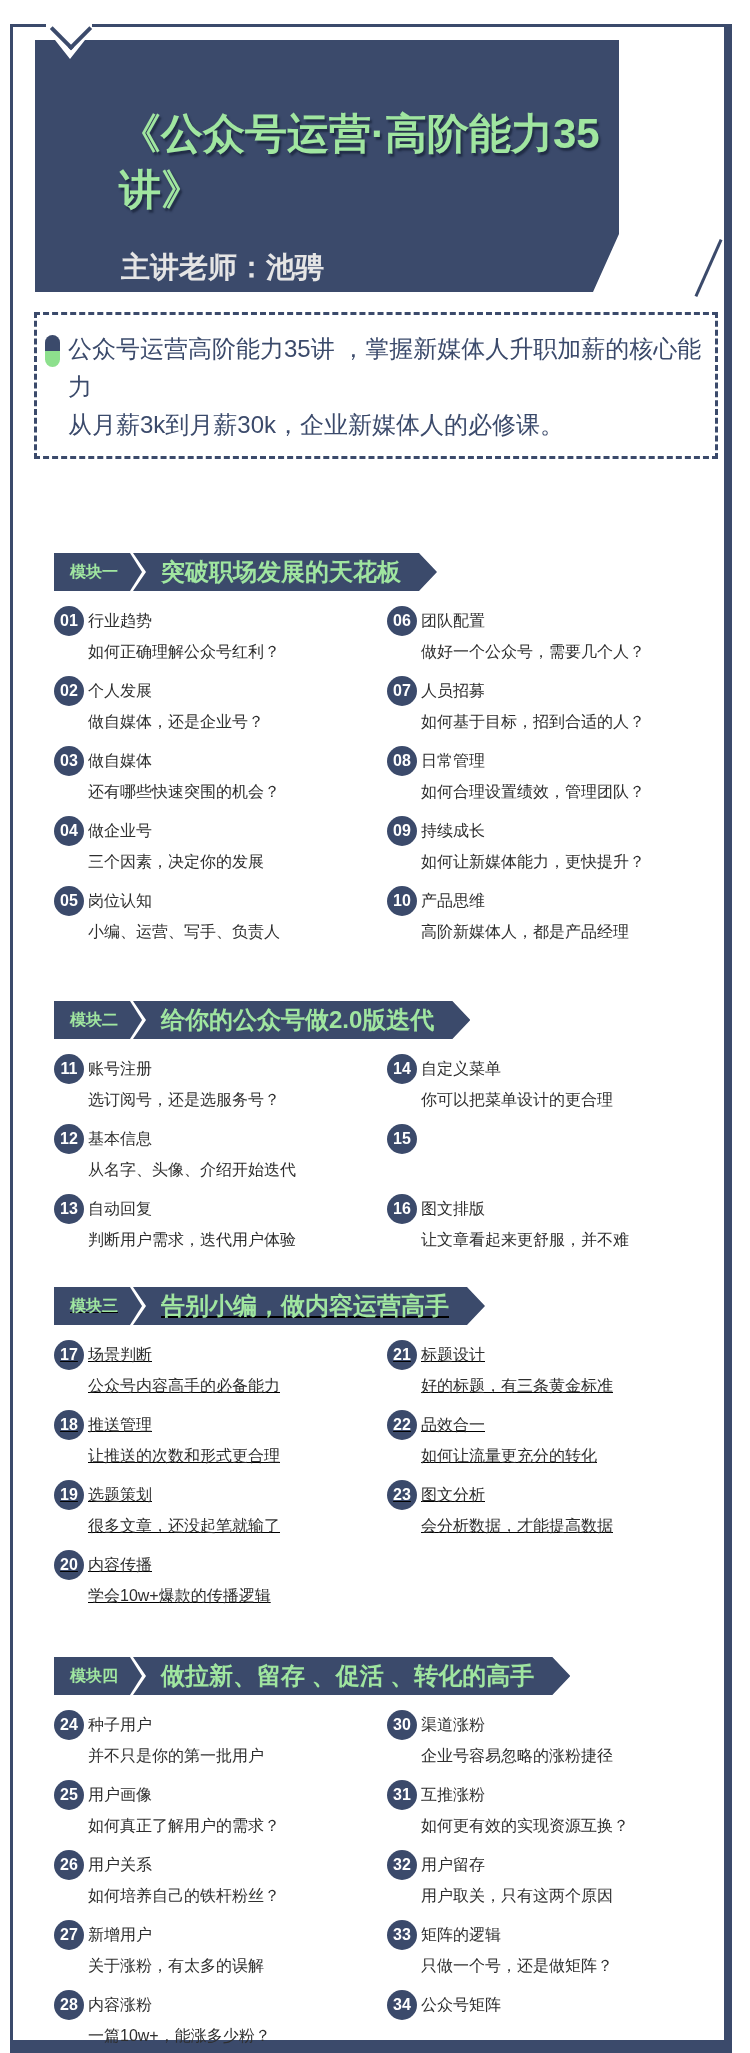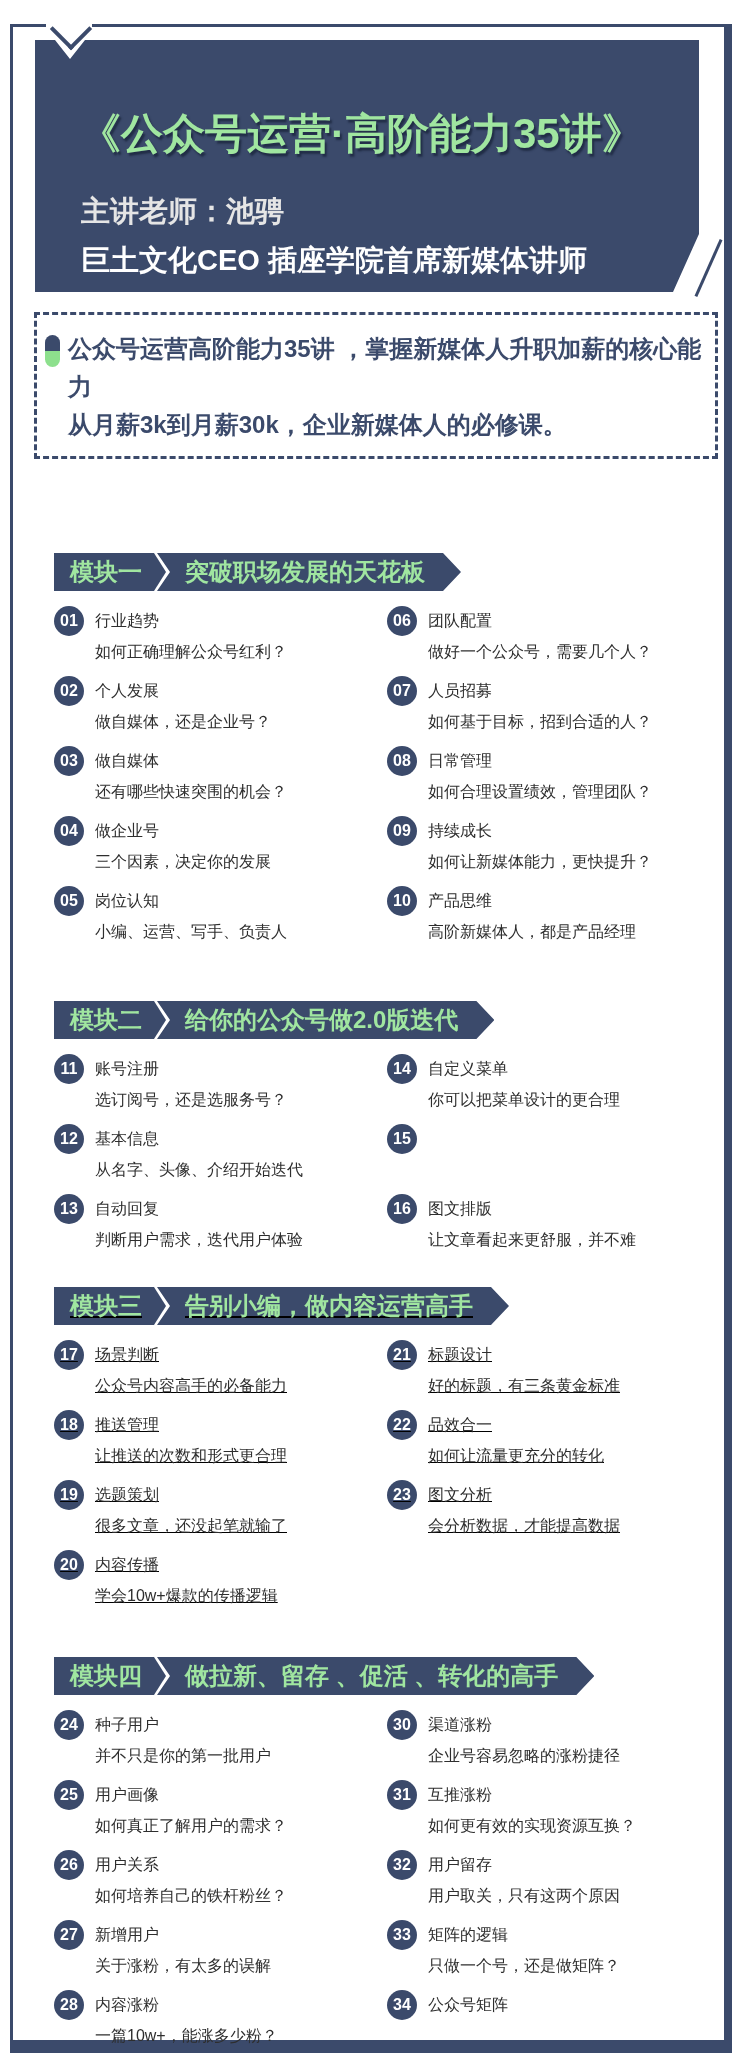--- a/index.html
+++ b/index.html
@@ -14,55 +14,55 @@
 
   
   .frame{position:absolute;left:10px;top:24px;width:722px;height:2029px;box-sizing:border-box;
          border:3px solid var(--navy);border-right-width:8px;border-bottom-width:13px;}
   .notch-eraser{position:absolute;left:46px;top:21px;width:46px;height:10px;background:#fff;}
   .notch{position:absolute;left:56px;top:14px;width:26px;height:26px;
          border-right:4px solid var(--navy);border-bottom:4px solid var(--navy);transform:rotate(45deg);}
   .fold-line{position:absolute;left:707px;top:237px;width:3px;height:62px;background:var(--navy);transform:rotate(24deg);}
 
   
-  .panel{position:absolute;left:35px;top:40px;width:664px;height:252px;background:var(--navy);
-         clip-path:polygon(0 0,20px 0,35px 19px,50px 0,100% 0,100% calc(100% - 58px),calc(100% - 26px) 100%,0 100%);}
+  .panel{position:absolute;left:35px;top:40px;width:544px;height:252px;background:var(--navy);
+         clip-path:polygon(0 0,20px 0,35px 19px,50px 0,100% 0,100% calc(100% - 58px),calc(100% - 26px) 100%,0 100%);padding-left:40px;}
   .panel .title{margin:66px 0 0 44px;font-size:42px;font-weight:bold;color:var(--green);
                 text-shadow:2px 3px 2px rgba(15,25,45,0.6);letter-spacing:0;}
   .panel .lect{margin:30px 0 0 46px;font-size:29px;font-weight:bold;color:#e5e5e5;}
   .panel .cred{margin:9px 0 0 46px;font-size:29px;font-weight:bold;color:#fff;}
 
   .content{position:absolute;left:34px;top:312px;width:684px;}
 
   
   .intro-box{box-sizing:border-box;width:100%;min-height:93px;border:3px dashed var(--navy);
              display:flex;align-items:flex-start;padding:15px 4px 12px 8px;}
   .bullet{width:15px;height:32px;border-radius:8px;flex:0 0 auto;margin:5px 8px 0 0;
           background:linear-gradient(to bottom,var(--navy) 0 50%,var(--greenDark) 50% 100%);}
-  .intro-text{font-size:24px;line-height:38px;font-weight:bold;color:var(--navy);}
+  .intro-text{font-size:24px;line-height:38px;font-weight:normal;color:var(--navy);}
 
   
   .module{margin-top:46px;}
   .module:nth-of-type(1){margin-top:94px;}
   .module:nth-of-type(3){margin-top:24px;text-decoration:underline;}
   .module:nth-of-type(4){margin-top:38px;}
 
   .banner{display:flex;height:38px;margin-left:20px;}
-  .banner-label{background:var(--navy);color:var(--green);font-size:24px;font-weight:bold;line-height:38px;
+  .banner-label{background:var(--navy);color:var(--green);font-size:16px;font-weight:bold;line-height:38px;
                 padding:0 24px 0 16px;
                 clip-path:polygon(0 0,calc(100% - 12px) 0,100% 50%,calc(100% - 12px) 100%,0 100%);}
   .banner-title{margin-left:-9px;background:var(--navy);color:var(--green);font-size:24px;font-weight:bold;line-height:38px;
                 padding:0 36px 0 28px;
                 clip-path:polygon(0 0,calc(100% - 18px) 0,100% 50%,calc(100% - 18px) 100%,0 100%,13px 50%);}
 
   .items{display:flex;margin-top:14px;margin-left:20px;}
   .col{display:flex;flex-direction:column;}
   .col-left{width:333px;flex:0 0 auto;}
   .col-right{flex:1;}
-  .item{display:flex;gap:11px;height:62px;margin-bottom:8px;}
+  .item{display:flex;gap:4px;height:62px;margin-bottom:8px;}
   .badge{width:30px;height:30px;border-radius:50%;background:var(--navy);color:#fff;font-size:16px;font-weight:bold;
          display:flex;align-items:center;justify-content:center;flex:0 0 auto;margin-top:1px;}
   .item-text{font-size:16px;line-height:31px;color:var(--ink);}
   .item-title{font-weight:500;}
   .item-desc{font-weight:400;}
 </style>
 </head>
 <body>
 
 <div class="page">

